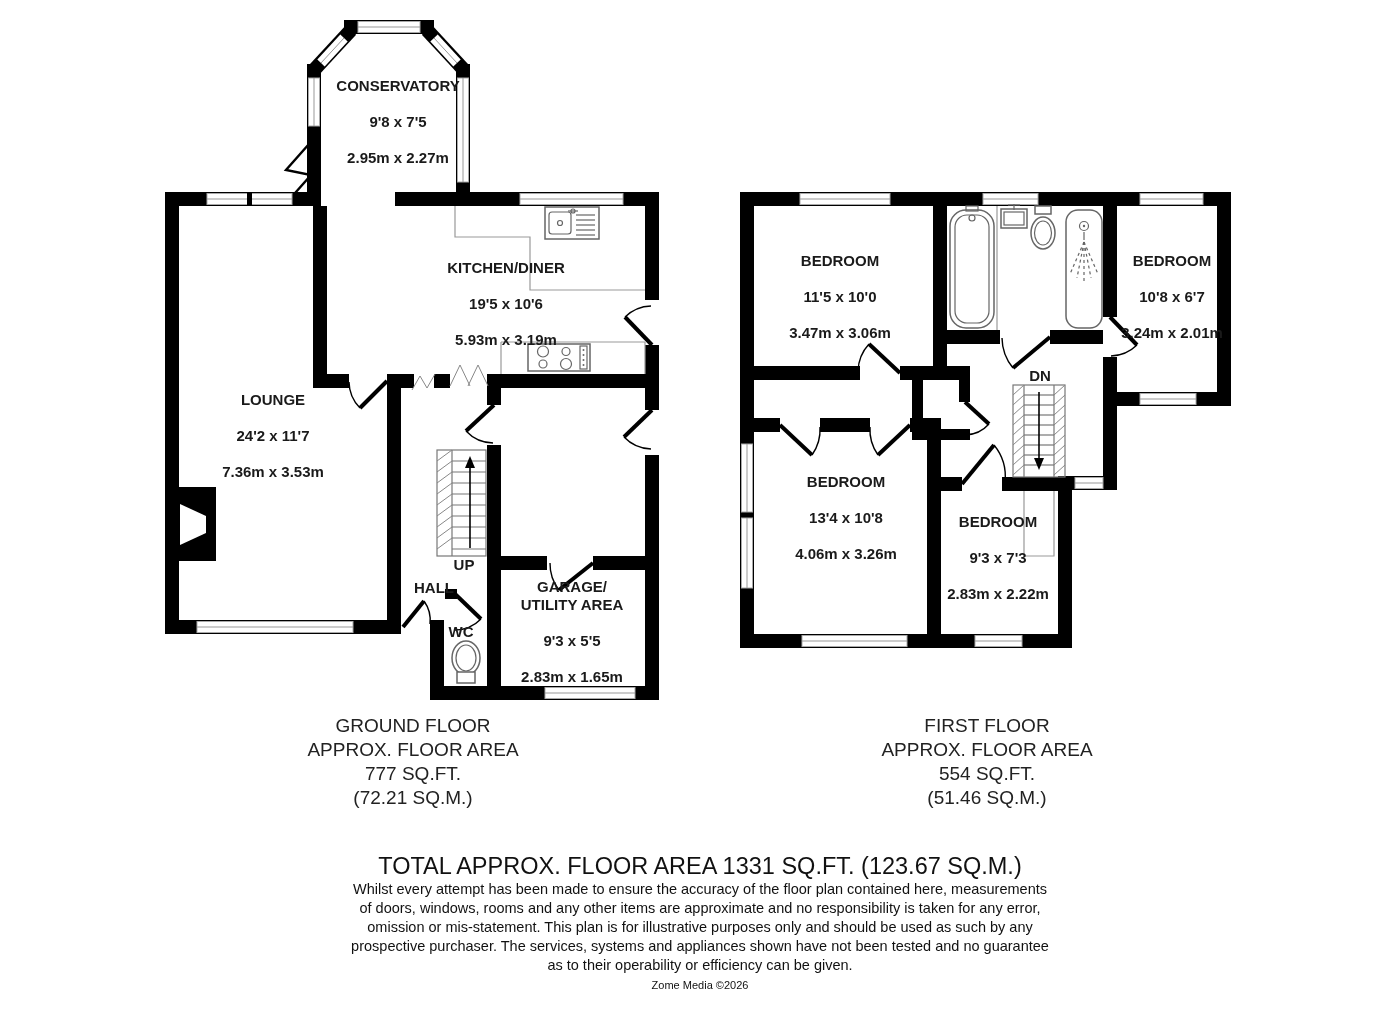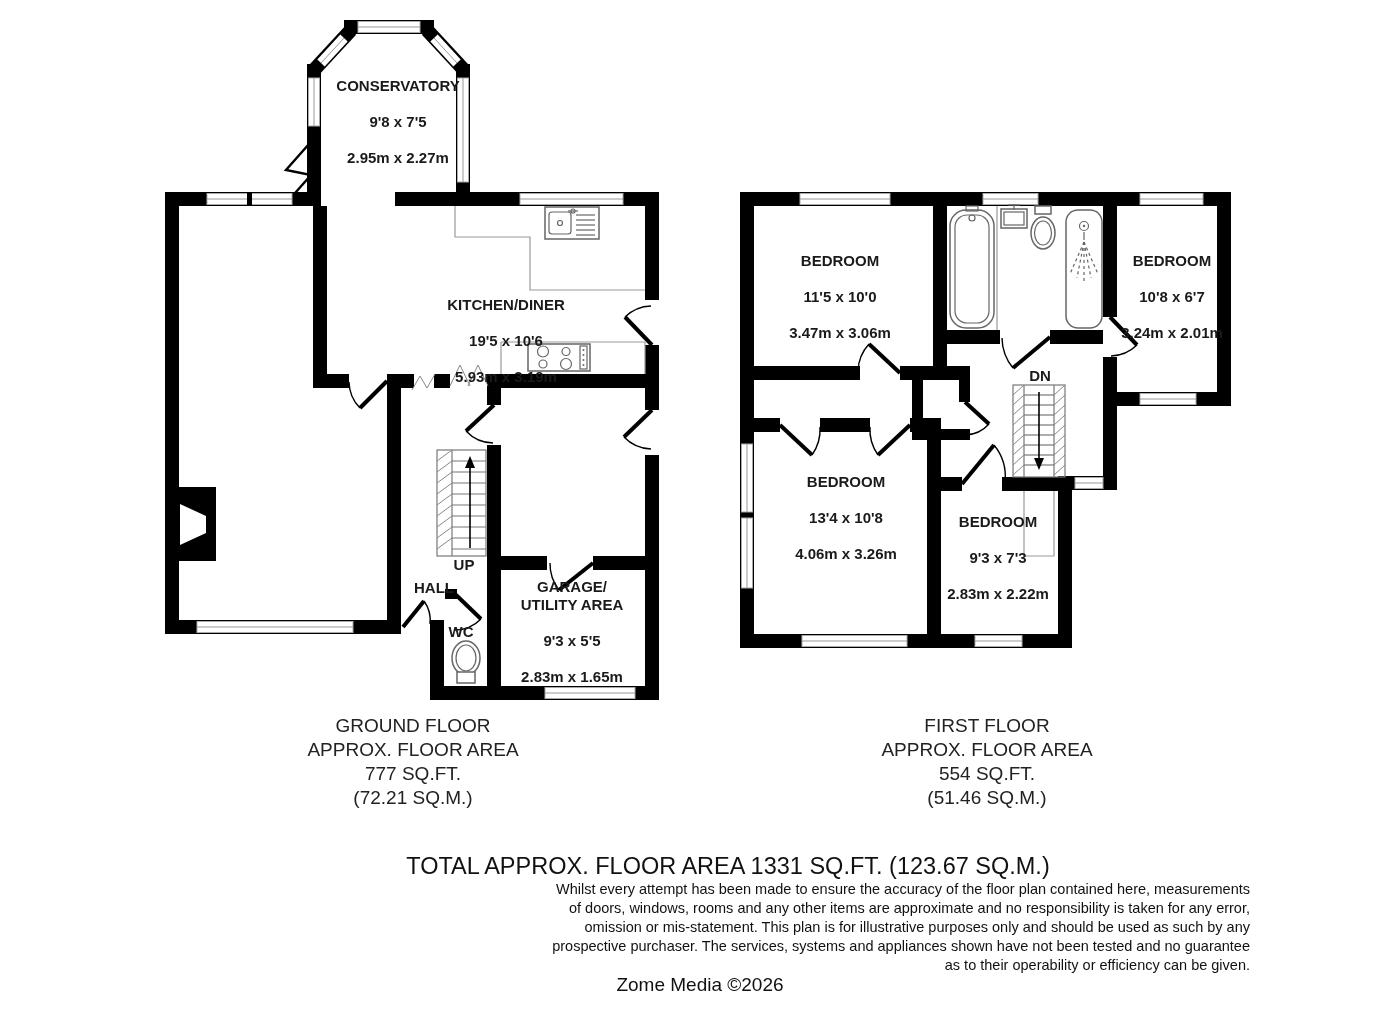--- a/index.html
+++ b/index.html
@@ -17,25 +17,25 @@
   .st{stroke:#777;stroke-width:1.2;fill:none;}
   .hz{stroke:#888;stroke-width:1;fill:none;}
   .zig{stroke:#000;stroke-width:2.4;fill:none;}
   .label{position:absolute;transform:translate(-50%,-50%);text-align:center;
          font-weight:bold;font-size:15px;line-height:18px;white-space:pre-line;}
   .label span{display:block;}
   .caption{position:absolute;transform:translate(-50%,-50%);text-align:center;
            font-size:19px;line-height:24px;color:#222;}
   .caption span{display:block;}
   .total{position:absolute;transform:translate(-50%,-50%);text-align:center;
-         font-size:23.5px;color:#111;white-space:nowrap;margin-left:28px;}
-  .disclaimer{position:absolute;transform:translate(-50%,-50%);text-align:right;
+         font-size:23.5px;color:#111;white-space:nowrap;}
+  .disclaimer{position:absolute;transform:translate(-50%,-50%);text-align:center;
               font-size:14.5px;line-height:19px;color:#111;white-space:pre-line;width:1100px;}
   .credit{position:absolute;transform:translate(-50%,-50%);text-align:left;
-          font-size:19px;color:#111;white-space:nowrap;}
+          font-size:11px;color:#111;white-space:nowrap;}
 </style>
 </head>
 <body>
 
 <div class="page">
 
 <svg width="1400" height="1013" viewBox="0 0 1400 1013">
 
   <g>
 
@@ -352,24 +352,29 @@
       <line class="fxl" x1="1084" y1="242" x2="1098" y2="274" stroke-dasharray="3,3"></line>
     </g>
   </g>
 </svg>
 
 <div class="label" style="left:398px;top:122px">
   <span>CONSERVATORY</span>
   <span>9'8 x 7'5</span>
   <span>2.95m x 2.27m</span>
 </div>
-<div class="label" style="left:506px;top:341px">
+<div class="label" style="left:506px;top:304px">
   <span>KITCHEN/DINER</span>
   <span>19'5 x 10'6</span>
   <span>5.93m x 3.19m</span>
+</div>
+<div class="label" style="left:273px;top:436px">
+  <span>LOUNGE</span>
+  <span>24'2 x 11'7</span>
+  <span>7.36m x 3.53m</span>
 </div>
 <div class="label" style="left:572px;top:632px">
   <span>GARAGE/
 UTILITY AREA</span>
   <span>9'3 x 5'5</span>
   <span>2.83m x 1.65m</span>
 </div>
 <div class="label" style="left:434px;top:588px">
   <span>HALL</span>
 </div>

